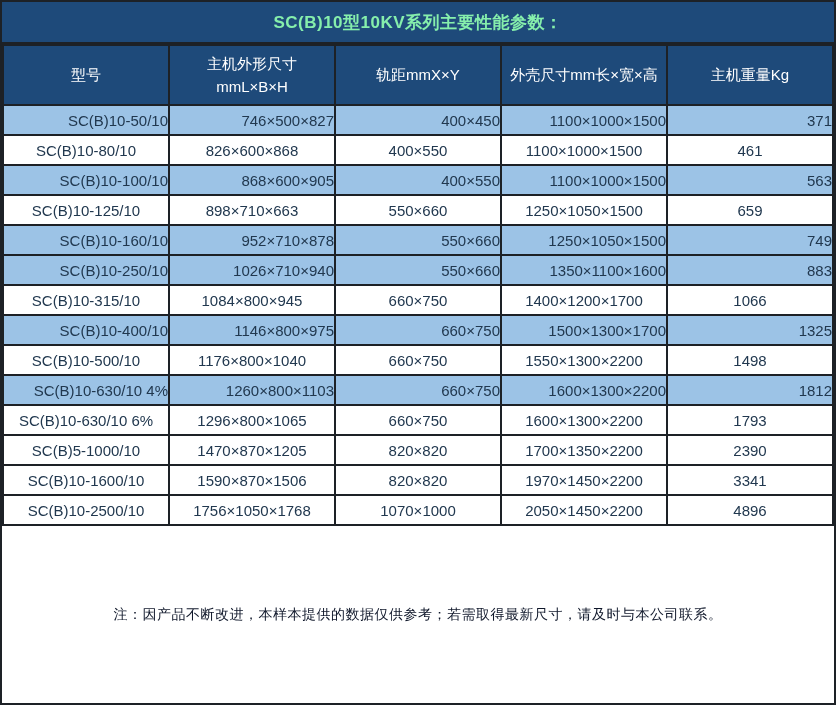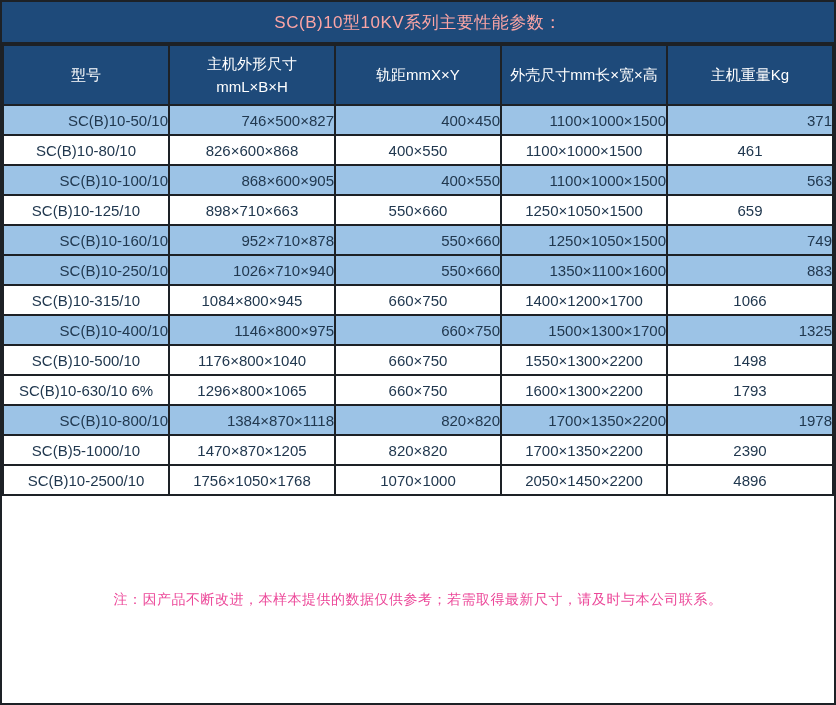--- a/index.html
+++ b/index.html
@@ -13,23 +13,23 @@
     box-sizing: border-box;
     border: 2px solid #1d2126;
     display: flex;
     flex-direction: column;
     background: #ffffff;
   }
   .title-bar {
     height: 40px;
     background: #1e4a7a;
     border-bottom: 2px solid #1d2126;
-    color: #fca5a5;
+    color: #86efac;
     font-size: 17px;
-    font-weight: normal;
+    font-weight: bold;
     display: flex;
     align-items: center;
     justify-content: center;
     letter-spacing: 0.5px;
     flex: 0 0 auto;
   }
   table.spec {
     width: 100%;
     border-collapse: collapse;
     table-layout: fixed;
@@ -60,21 +60,21 @@
   }
   table.spec tr.alt td {
     background: #9cc3e6;
     text-align: right;
   }
   .footer-note {
     flex: 1 1 auto;
     display: flex;
     align-items: center;
     justify-content: center;
-    color: #ec4899;
+    color: #0f172a;
     font-size: 14px;
     background: #ffffff;
     letter-spacing: 0.5px;
   }
 </style>
 </head>
 <body>
 
 <div class="page">
   <div class="title-bar">SC(B)10型10KV系列主要性能参数：</div>
@@ -147,40 +147,47 @@
           <td>1500×1300×1700</td>
           <td>1325</td>
         </tr>
         <tr>
           <td>SC(B)10-500/10</td>
           <td>1176×800×1040</td>
           <td>660×750</td>
           <td>1550×1300×2200</td>
           <td>1498</td>
         </tr>
+        <tr class="alt">
+          <td>SC(B)10-630/10 4%</td>
+          <td>1260×800×1103</td>
+          <td>660×750</td>
+          <td>1600×1300×2200</td>
+          <td>1812</td>
+        </tr>
         <tr>
           <td>SC(B)10-630/10 6%</td>
           <td>1296×800×1065</td>
           <td>660×750</td>
           <td>1600×1300×2200</td>
           <td>1793</td>
         </tr>
-        <tr class="alt">
-          <td>SC(B)10-800/10</td>
-          <td>1384×870×1118</td>
-          <td>820×820</td>
-          <td>1700×1350×2200</td>
-          <td>1978</td>
-        </tr>
         <tr>
           <td>SC(B)5-1000/10</td>
           <td>1470×870×1205</td>
           <td>820×820</td>
           <td>1700×1350×2200</td>
           <td>2390</td>
+        </tr>
+        <tr>
+          <td>SC(B)10-1600/10</td>
+          <td>1590×870×1506</td>
+          <td>820×820</td>
+          <td>1970×1450×2200</td>
+          <td>3341</td>
         </tr>
         <tr>
           <td>SC(B)10-2500/10</td>
           <td>1756×1050×1768</td>
           <td>1070×1000</td>
           <td>2050×1450×2200</td>
           <td>4896</td>
         </tr>
       </tbody>
   </table>

